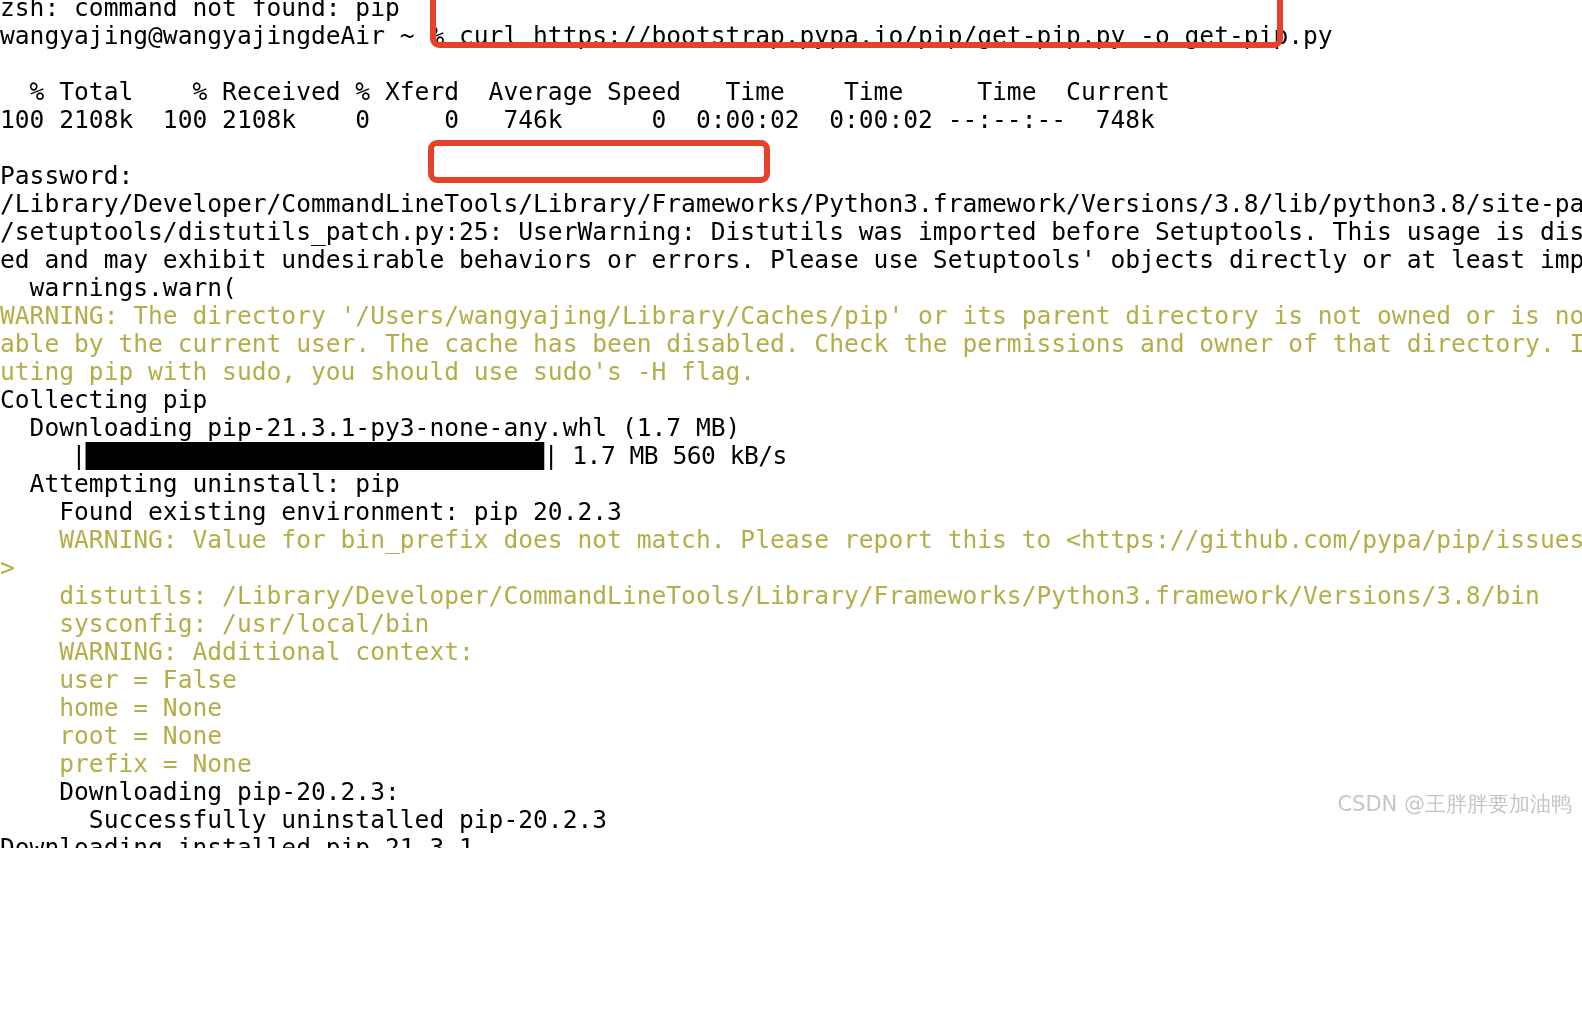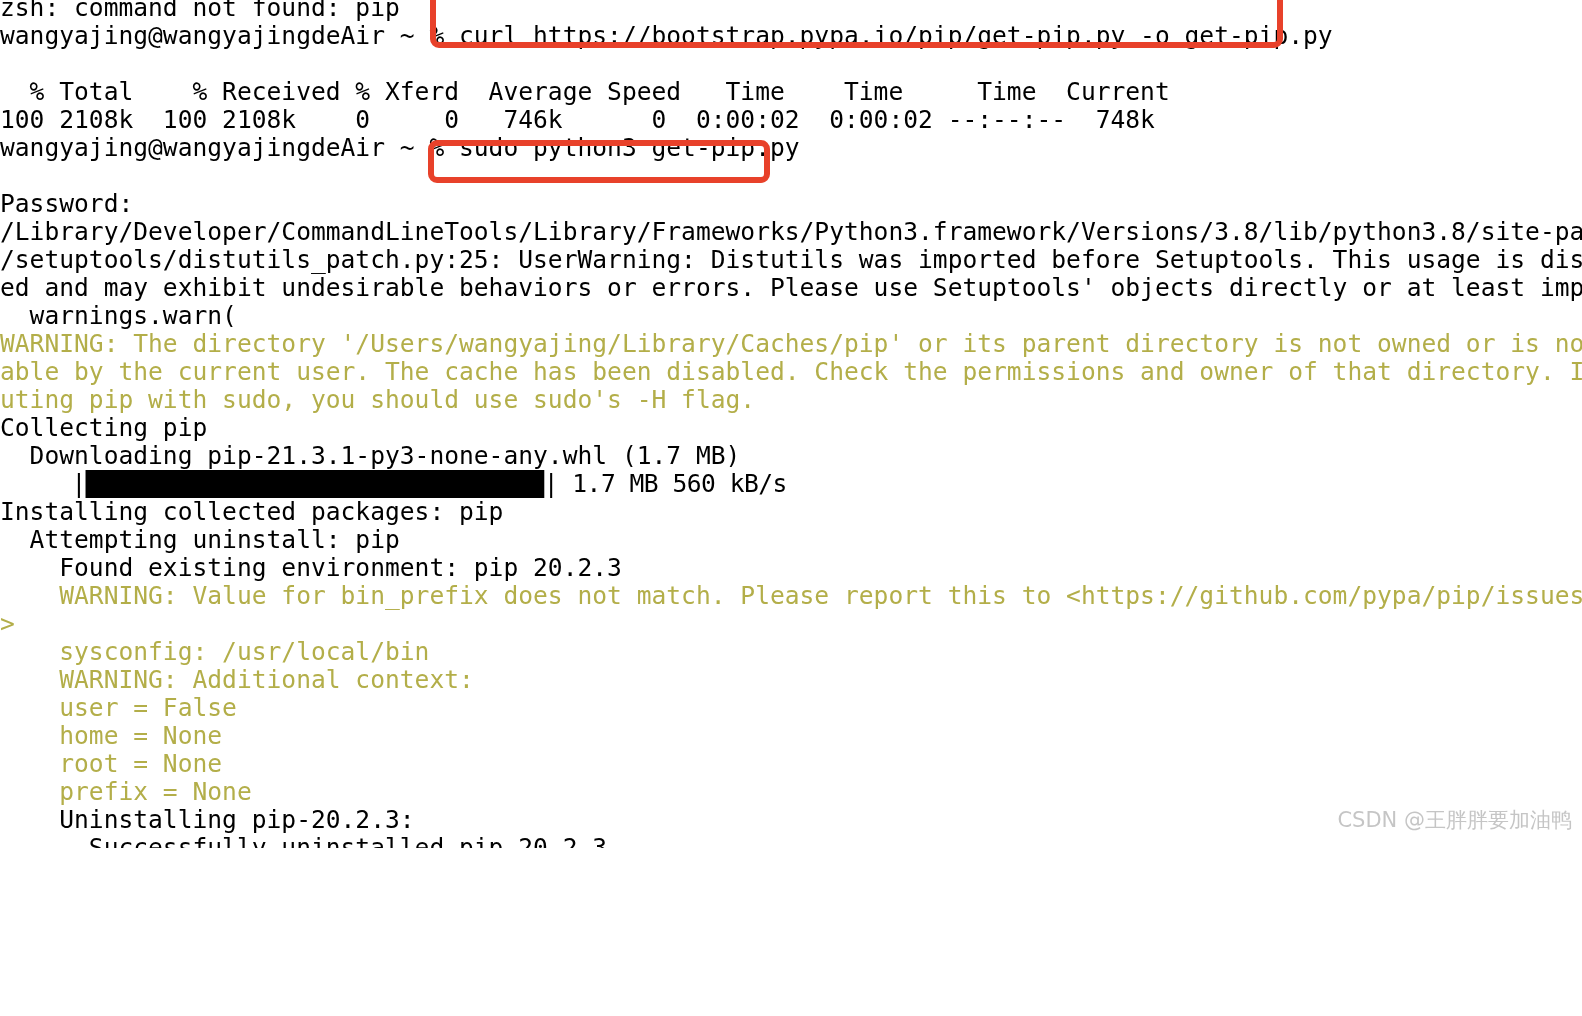--- a/index.html
+++ b/index.html
@@ -56,64 +56,63 @@
     left: 428px;
     top: 140px;
     width: 342px;
     height: 43px;
   }
 
   
   #watermark {
     position: absolute;
     right: 10px;
-    bottom: 14px;
+    bottom: 30px;
     font-family: "DejaVu Sans", "Liberation Sans", sans-serif;
     font-size: 21px;
     color: rgba(150,150,150,0.55);
     white-space: pre;
     pointer-events: none;
   }
 </style>
 </head>
 <body>
 
 <div id="terminal">
 
   <div id="lines">
       <div class="ln c-default">zsh: command not found: pip</div>
       <div class="ln c-default">wangyajing@wangyajingdeAir ~ % curl https://bootstrap.pypa.io/pip/get-pip.py -o get-pip.py</div>
       <div class="ln c-default"></div>
       <div class="ln c-default">  % Total    % Received % Xferd  Average Speed   Time    Time     Time  Current</div>
       <div class="ln c-default">100 2108k  100 2108k    0     0   746k      0  0:00:02  0:00:02 --:--:--  748k</div>
-      <div class="ln c-default">wangyajing@wangyajingdeAir ~ % sudo python3 get-pip.py</div>
       <div class="ln c-default"></div>
       <div class="ln c-default">Password:</div>
       <div class="ln c-default">/Library/Developer/CommandLineTools/Library/Frameworks/Python3.framework/Versions/3.8/lib/python3.8/site-packages</div>
       <div class="ln c-default">/setuptools/distutils_patch.py:25: UserWarning: Distutils was imported before Setuptools. This usage is discourag</div>
       <div class="ln c-default">ed and may exhibit undesirable behaviors or errors. Please use Setuptools' objects directly or at least import Se</div>
       <div class="ln c-default">  warnings.warn(</div>
       <div class="ln c-warn">WARNING: The directory '/Users/wangyajing/Library/Caches/pip' or its parent directory is not owned or is not writ</div>
       <div class="ln c-warn">able by the current user. The cache has been disabled. Check the permissions and owner of that directory. If exec</div>
       <div class="ln c-warn">uting pip with sudo, you should use sudo's -H flag.</div>
       <div class="ln c-default">Collecting pip</div>
       <div class="ln c-default">  Downloading pip-21.3.1-py3-none-any.whl (1.7 MB)</div>
       <div class="ln c-default bar">     |████████████████████████████████| 1.7 MB 560 kB/s</div>
-      <div class="ln c-default">Installing collected packages: pip</div>
       <div class="ln c-default">  Attempting uninstall: pip</div>
       <div class="ln c-default">    Found existing environment: pip 20.2.3</div>
       <div class="ln c-warn">    WARNING: Value for bin_prefix does not match. Please report this to &lt;https://github.com/pypa/pip/issues/10151</div>
       <div class="ln c-warn">&gt;</div>
+      <div class="ln c-warn">    distutils: /Library/Developer/CommandLineTools/Library/Frameworks/Python3.framework/Versions/3.8/bin</div>
       <div class="ln c-warn">    sysconfig: /usr/local/bin</div>
       <div class="ln c-warn">    WARNING: Additional context:</div>
       <div class="ln c-warn">    user = False</div>
       <div class="ln c-warn">    home = None</div>
       <div class="ln c-warn">    root = None</div>
       <div class="ln c-warn">    prefix = None</div>
-      <div class="ln c-default">    Uninstalling pip-20.2.3:</div>
+      <div class="ln c-default">    Downloading pip-20.2.3:</div>
       <div class="ln c-default">      Successfully uninstalled pip-20.2.3</div>
       <div class="ln c-default">Downloading installed pip-21.3.1</div>
       <div class="ln c-warn">WARNING: Running pip as the 'root' user can result in broken permissions and conflicting behaviour with the syste</div>
       <div class="ln c-warn">m package manager. It is recommended to use a virtual environment instead: https://pip.pypa.io/warnings/venv</div>
     </div>
 
   <div class="redbox" id="redbox-curl"></div>
 
   <div class="redbox" id="redbox-sudo"></div>
 

